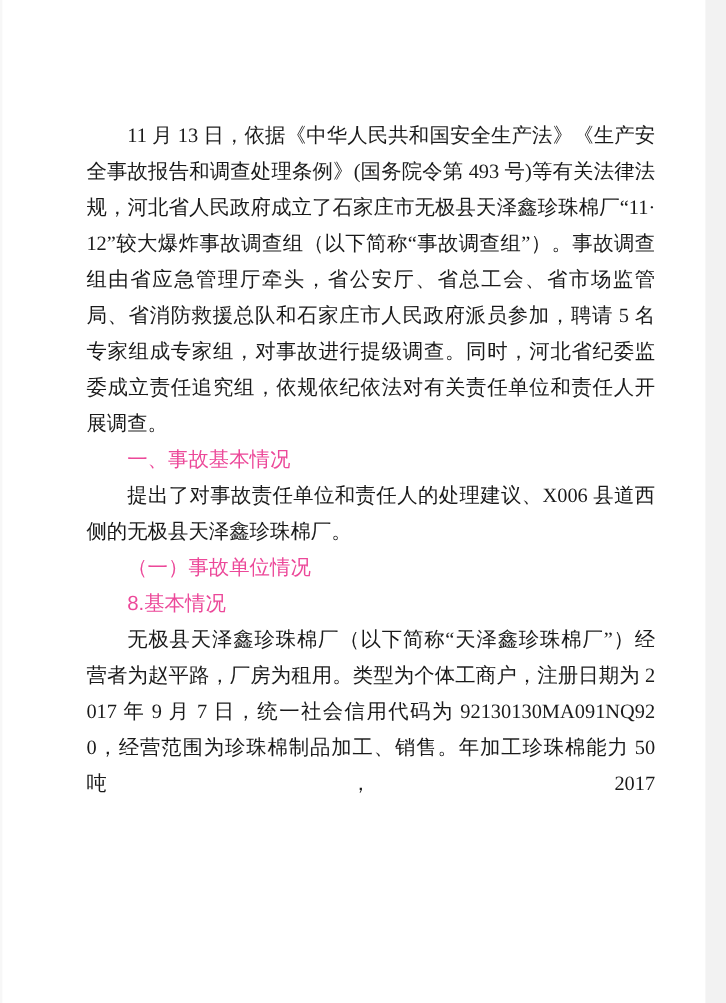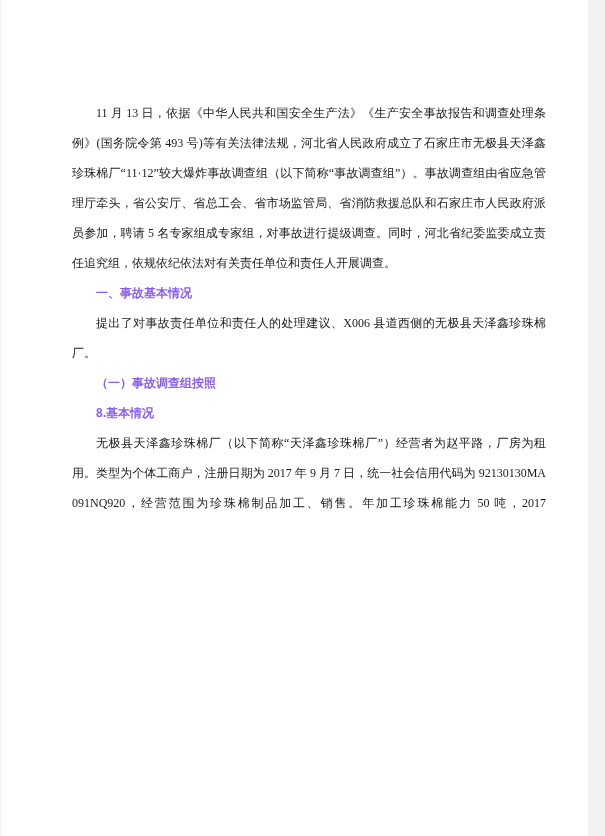--- a/index.html
+++ b/index.html
@@ -30,43 +30,43 @@
     right: 0;
     top: 0;
     width: 17px;
     height: 836px;
     background: #f2f2f2;
   }
   .content {
     padding: 98px 42px 0 70px;
   }
   .block {
-    font-size: 12px;
+    font-size: 17px;
     line-height: 30px;
     text-align: justify;
     text-indent: 2em;
     margin: 0;
     word-break: break-all;
   }
   .heading {
-    font-weight: 700;
+    font-weight: 400;
     font-family: "Liberation Sans", "DejaVu Sans", sans-serif;
-    color: #8b5cf6;
+    color: #ec4899;
   }
   .continued {
     text-align-last: justify;
   }
 </style>
 </head>
 <body>
 
 <div class="page">
   <div class="content">
     <p class="block">11 月 13 日，依据《中华人民共和国安全生产法》《生产安全事故报告和调查处理条例》(国务院令第 493 号)等有关法律法规，河北省人民政府成立了石家庄市无极县天泽鑫珍珠棉厂“11·12”较大爆炸事故调查组（以下简称“事故调查组”）。事故调查组由省应急管理厅牵头，省公安厅、省总工会、省市场监管局、省消防救援总队和石家庄市人民政府派员参加，聘请 5 名专家组成专家组，对事故进行提级调查。同时，河北省纪委监委成立责任追究组，依规依纪依法对有关责任单位和责任人开展调查。</p>
     <p class="block heading">一、事故基本情况</p>
     <p class="block">提出了对事故责任单位和责任人的处理建议、X006 县道西侧的无极县天泽鑫珍珠棉厂。</p>
-    <p class="block heading">（一）事故调查组按照</p>
+    <p class="block heading">（一）事故单位情况</p>
     <p class="block heading">8.基本情况</p>
     <p class="block continued">无极县天泽鑫珍珠棉厂（以下简称“天泽鑫珍珠棉厂”）经营者为赵平路，厂房为租用。类型为个体工商户，注册日期为 2017 年 9 月 7 日，统一社会信用代码为 92130130MA091NQ920，经营范围为珍珠棉制品加工、销售。年加工珍珠棉能力 50 吨，2017</p>
   </div>
 
 </div>
 <div class="edge-strip"></div>
 
 </body></html>

